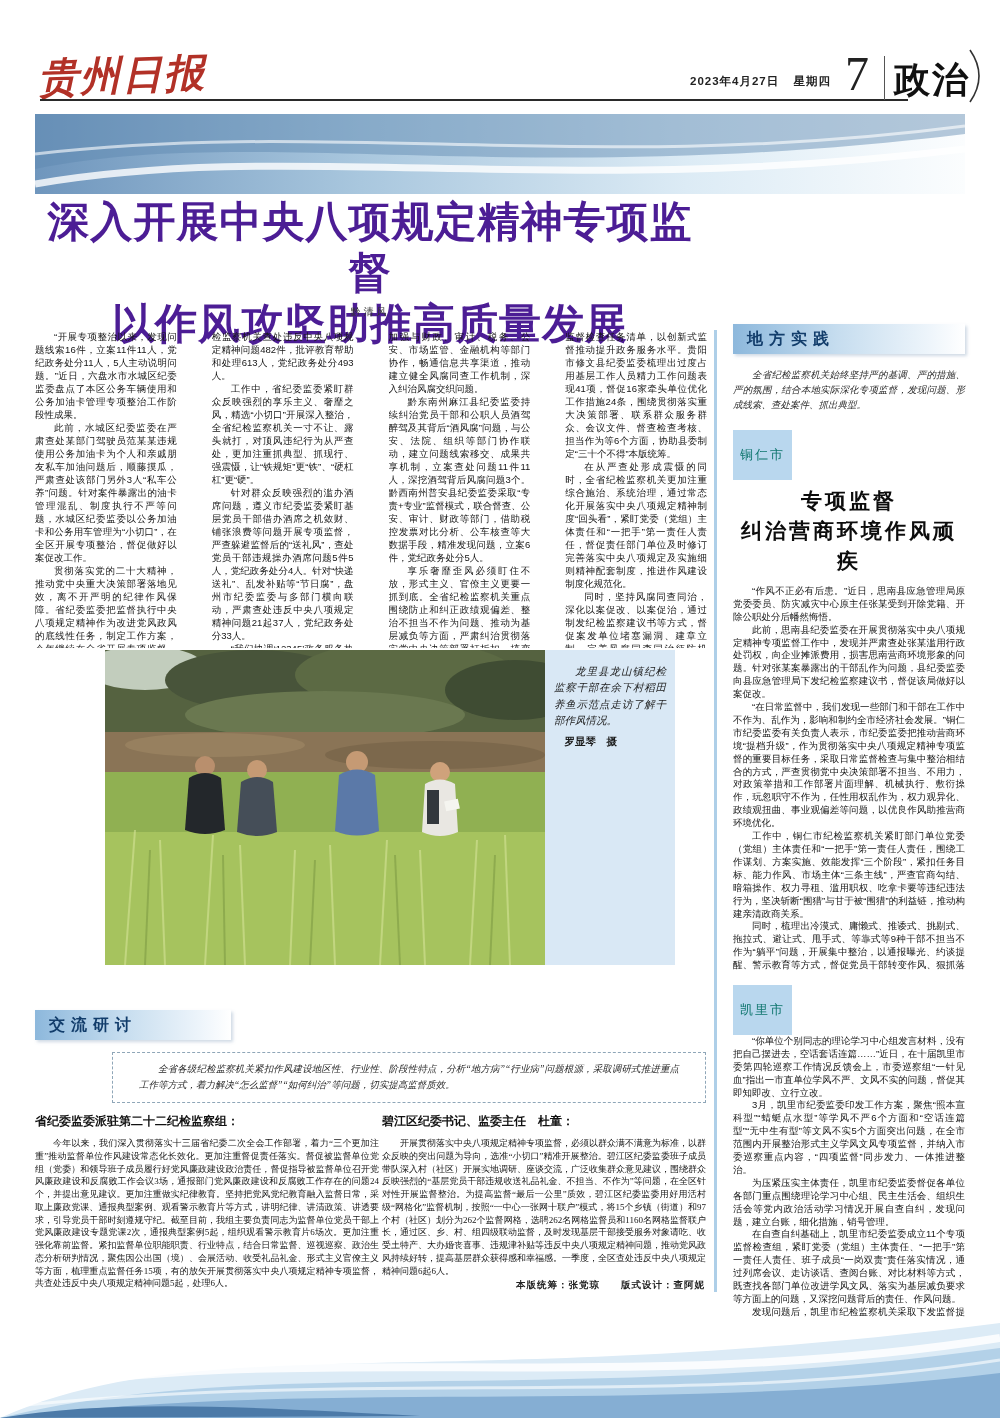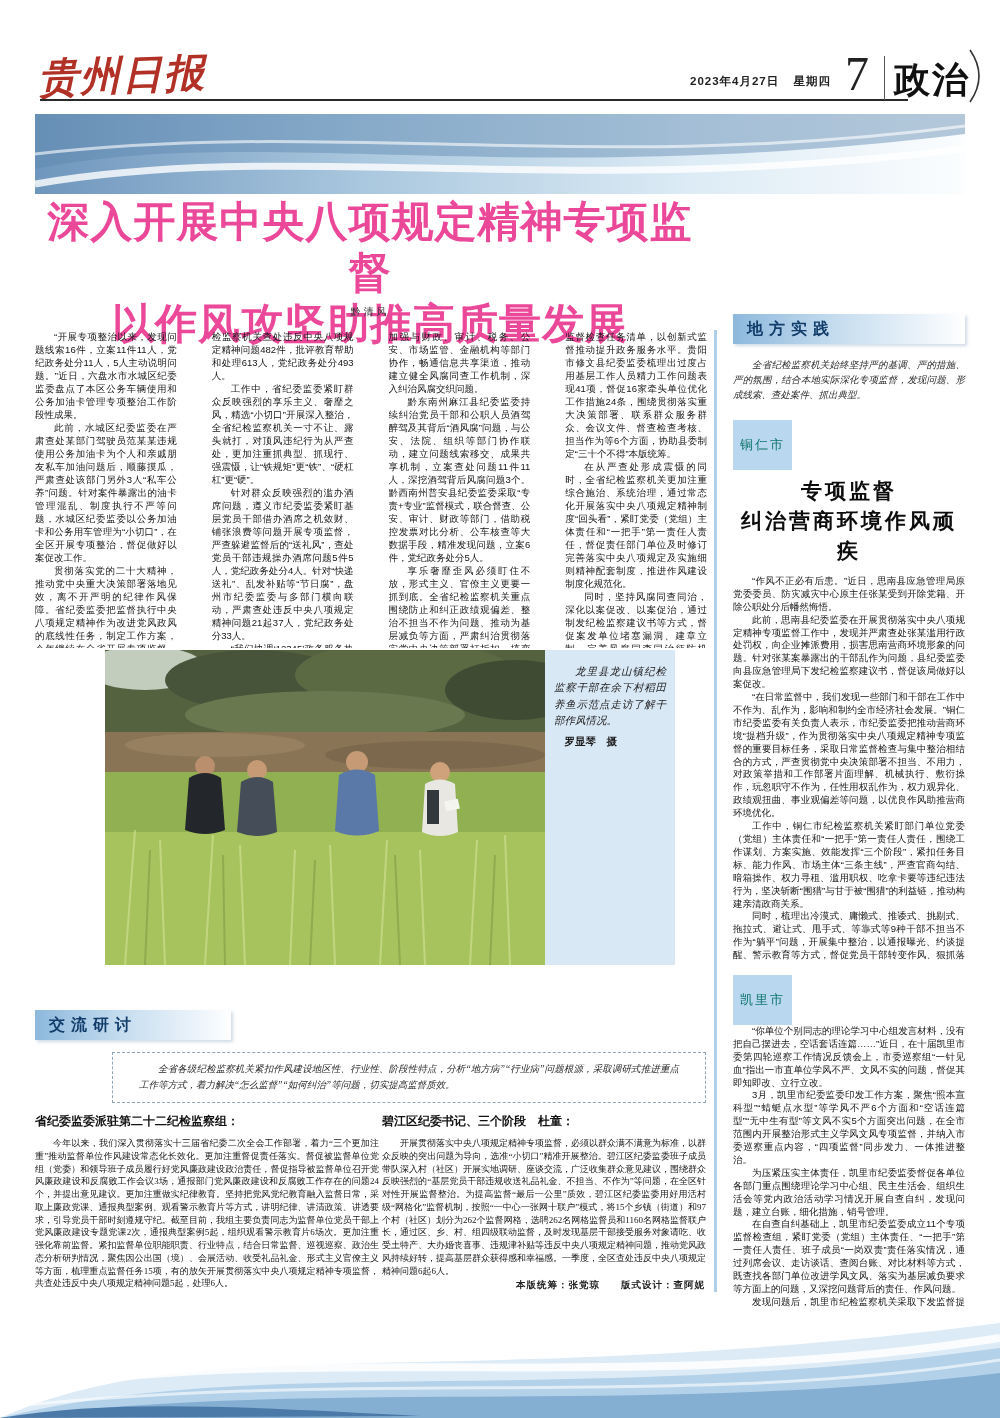--- a/index.html
+++ b/index.html
@@ -10,21 +10,21 @@
   .head-rule{left:40px;top:99px;width:868px;height:0;border-bottom:2px solid #2a2a2a;}
   .date-block{left:690px;top:74px;font-size:11.5px;font-weight:bold;color:#222;letter-spacing:1px;}
   .pageno{left:845px;top:46px;font-family:"Liberation Serif",serif;font-size:48px;color:#222;font-weight:normal;}
   .sec-divider{left:884px;top:56px;width:0;height:44px;border-left:1.5px solid #555;}
   .section-name{left:894px;top:56px;font-size:36px;font-weight:900;color:#111;letter-spacing:2px;}
   .bracket-svg{left:968px;top:48px;}
   
   .topwave{left:35px;top:114px;width:930px;height:80px;}
   .bottomwave{left:0;top:1298px;width:1000px;height:120px;}
   
-  .headline{left:35px;top:196px;width:670px;text-align:center;font-weight:900;font-size:42px;line-height:1.22;color:#ec4899;letter-spacing:1px;font-family:"Liberation Sans",sans-serif;}
+  .headline{left:35px;top:196px;width:670px;text-align:center;font-weight:900;font-size:42px;line-height:1.22;color:#4c1d95;letter-spacing:1px;font-family:"Liberation Sans",sans-serif;}
   .byline{left:35px;top:305px;width:670px;text-align:center;font-size:10px;color:#333;letter-spacing:3px;}
   
   .cols{left:35px;top:330px;width:672px;height:318px;display:flex;gap:35px;overflow:hidden;}
   .col{flex:1 1 0;overflow:hidden;}
   .bp{font-size:9.5px;line-height:1.37;text-align:justify;text-indent:2em;margin:0;color:#151515;}
   .bp.noindent{text-indent:0;}
   
   .photo{left:105px;top:650px;width:440px;height:315px;overflow:hidden;}
   .capbox{left:545px;top:650px;width:130px;height:315px;background:#d9e8f5;box-sizing:border-box;padding:14px 9px;}
   .caption{font-family:"Liberation Serif",serif;font-style:italic;font-size:10.5px;line-height:1.55;color:#1c1c1c;text-align:justify;text-indent:2em;margin:0;}
@@ -36,21 +36,21 @@
   
   .dashed{left:112px;top:1052px;width:594px;box-sizing:border-box;border:1px dashed #8fa6b8;padding:9px 26px;font-family:"Liberation Serif",serif;font-style:italic;font-size:9.5px;line-height:1.65;color:#2a2a2a;text-align:justify;text-indent:2em;}
   
   .bart-head{font-size:12px;font-weight:900;color:#111;margin:0 0 7px 0;}
   .bart-body{font-size:9px;line-height:1.42;text-align:justify;text-indent:2em;margin:0;color:#161616;font-family:"Liberation Serif",serif;}
   .bart-left{left:35px;top:1113px;width:344px;}
   .bart-right{left:382px;top:1113px;width:324px;}
   .credits{left:35px;top:1279px;width:670px;text-align:right;font-size:9.5px;font-weight:bold;color:#222;letter-spacing:1px;}
   
   .vdivider{left:714px;top:330px;width:3px;height:962px;background:#aecfe8;}
-  .sidebar{left:733px;top:314px;width:232px;}
+  .sidebar{left:733px;top:324px;width:232px;}
   .side-intro{font-family:"Liberation Serif",serif;font-style:italic;font-size:9.5px;line-height:1.6;text-align:justify;text-indent:2em;color:#2a2a2a;margin:14px 0 0 0;}
   .citylabel{display:inline-block;background:#b9d7ee;color:#0f766e;font-weight:400;font-size:13px;padding:16px 7px;letter-spacing:2px;}
   .side-title{text-align:center;font-family:"Liberation Serif",serif;font-weight:bold;font-size:21px;line-height:1.45;color:#0c0c0c;letter-spacing:3px;margin:6px 0 8px 0;}
   .sp{font-size:9.5px;line-height:1.36;text-align:justify;text-indent:2em;margin:0;color:#151515;}
   .tongren-paras{height:388px;overflow:hidden;}
   .kaili-paras{height:282px;overflow:hidden;}
 </style>
 </head>
 <body>
 
@@ -169,21 +169,21 @@
 <div class="abs secbox exchange-box">
   <span>交流研讨</span>
 </div>
 <div class="abs dashed">全省各级纪检监察机关紧扣作风建设地区性、行业性、阶段性特点，分析“地方病”“行业病”问题根源，采取调研式推进重点工作等方式，着力解决“怎么监督”“如何纠治”等问题，切实提高监督质效。</div>
 
 <div class="abs bart-left">
   <p class="bart-head">省纪委监委派驻第二十二纪检监察组：</p>
   <p class="bart-body">今年以来，我们深入贯彻落实十三届省纪委二次全会工作部署，着力“三个更加注重”推动监督单位作风建设常态化长效化。更加注重督促责任落实。督促被监督单位党组（党委）和领导班子成员履行好党风廉政建设政治责任，督促指导被监督单位召开党风廉政建设和反腐败工作会议3场，通报部门党风廉政建设和反腐败工作存在的问题24个，并提出意见建议。更加注重做实纪律教育。坚持把党风党纪教育融入监督日常，采取上廉政党课、通报典型案例、观看警示教育片等方式，讲明纪律、讲清政策、讲透要求，引导党员干部时刻遵规守纪。截至目前，我组主要负责同志为监督单位党员干部上党风廉政建设专题党课2次，通报典型案例5起，组织观看警示教育片6场次。更加注重强化靠前监督。紧扣监督单位职能职责、行业特点，结合日常监督、巡视巡察、政治生态分析研判情况，聚焦因公出国（境）、会展活动、收受礼品礼金、形式主义官僚主义等方面，梳理重点监督任务15项，有的放矢开展贯彻落实中央八项规定精神专项监督，共查处违反中央八项规定精神问题5起，处理6人。</p>
 </div>
 <div class="abs bart-right">
-  <p class="bart-head">碧江区纪委书记、三个阶段　杜童：</p>
+  <p class="bart-head">碧江区纪委书记、监委主任　杜童：</p>
   <p class="bart-body">开展贯彻落实中央八项规定精神专项监督，必须以群众满不满意为标准，以群众反映的突出问题为导向，选准“小切口”精准开展整治。碧江区纪委监委班子成员带队深入村（社区）开展实地调研、座谈交流，广泛收集群众意见建议，围绕群众反映强烈的“基层党员干部违规收送礼品礼金、不担当、不作为”等问题，在全区针对性开展监督整治。为提高监督“最后一公里”质效，碧江区纪委监委用好用活村级“网格化”监督机制，按照“一中心一张网十联户”模式，将15个乡镇（街道）和97个村（社区）划分为262个监督网格，选聘262名网格监督员和1160名网格监督联户长，通过区、乡、村、组四级联动监督，及时发现基层干部接受服务对象请吃、收受土特产、大办婚丧喜事、违规津补贴等违反中央八项规定精神问题，推动党风政风持续好转，提高基层群众获得感和幸福感。一季度，全区查处违反中央八项规定精神问题6起6人。</p>
 </div>
 
 <div class="abs credits">本版统筹：张党琼　　版式设计：查阿妮</div>
 
 <div class="abs vdivider"></div>
 <div class="abs sidebar">
   <div class="secbox" style="width:232px;">
     <span>地方实践</span>
   </div>

